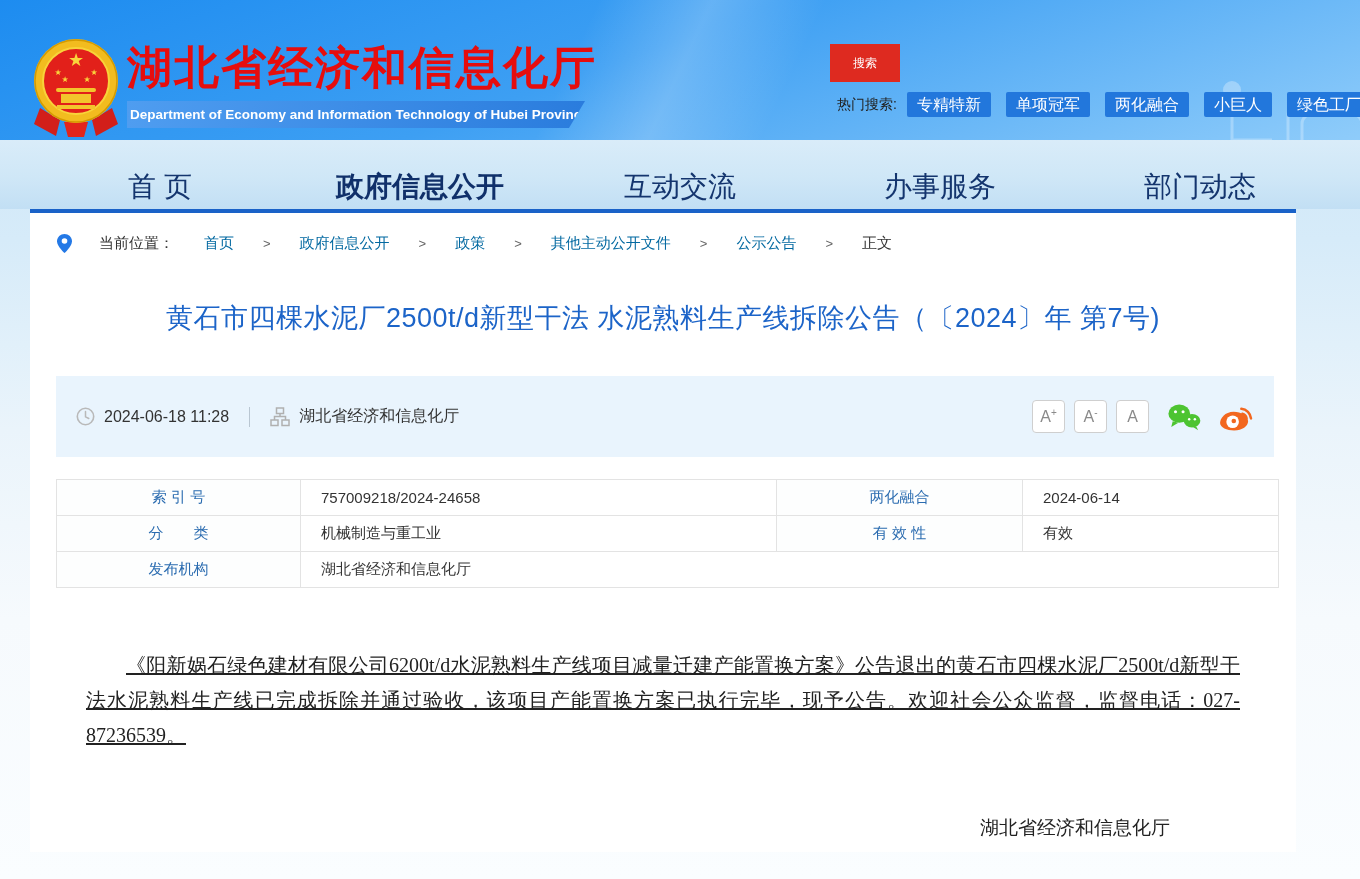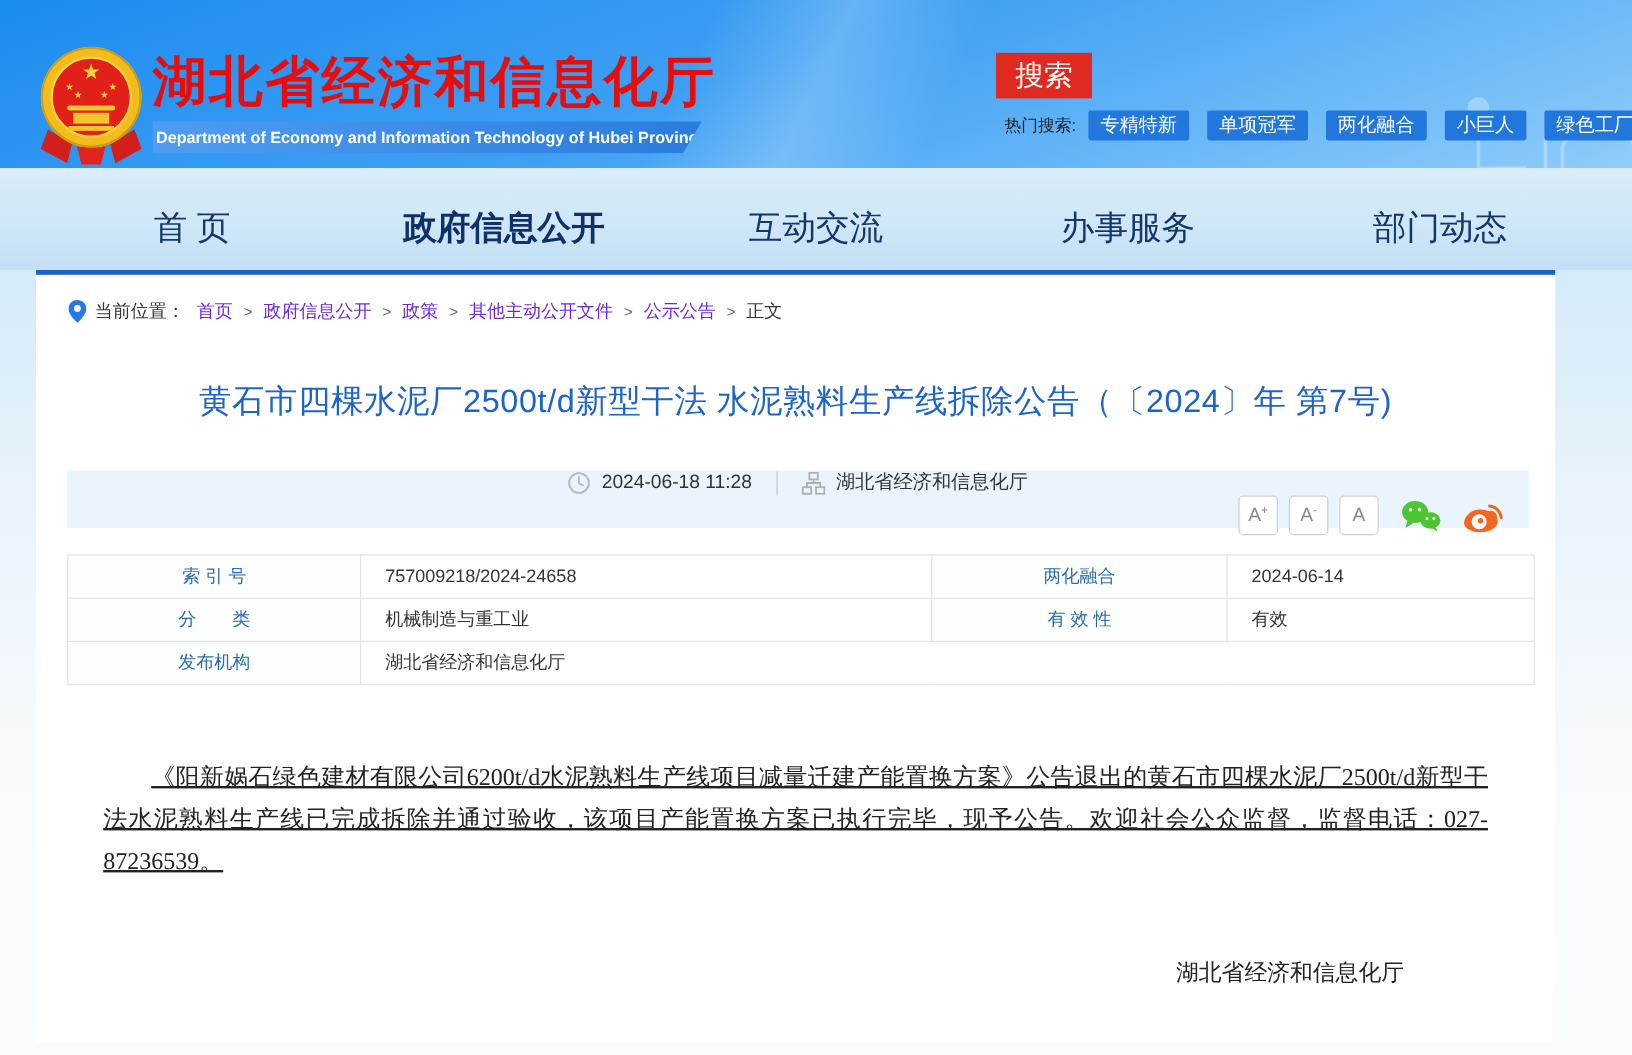--- a/index.html
+++ b/index.html
@@ -23,50 +23,50 @@
     background:linear-gradient(90deg,#4f9df0,#2a7cdd);
     clip-path:polygon(0 0,100% 0,calc(100% - 16px) 100%,0 100%);
     color:#fff; font-size:13.5px; font-weight:bold; line-height:27px; padding-left:3px; white-space:nowrap; }
 
   .search-wrap { position:absolute; left:830px; top:44px; width:470px; height:38px; display:flex; }
   .search-input-box { position:relative; width:400px; height:38px; }
   .search-input-box input { width:100%; height:100%; border:1px solid #e2e2e2; border-right:none;
     padding:0 42px 0 14px; font-size:16px; color:#333; outline:none; background:#fff; }
   .search-input-box input::placeholder { color:#999; }
   .mag-icon { position:absolute; right:10px; top:7px; }
-  .search-btn { width:80px; height:38px; background:#de2a20; color:#fff; border:none;
-    font-size:24px; cursor:pointer; }
+  .search-btn { width:70px; height:38px; background:#de2a20; color:#fff; border:none;
+    font-size:12px; cursor:pointer; }
   .hot-row { position:absolute; left:837px; top:92px; display:flex; align-items:center; }
   .hot-label { font-size:14px; color:#222; margin-right:10px; white-space:nowrap; }
   .hot-tag { display:inline-block; min-width:62px; padding:0 10px; height:25px; line-height:25px;
     background:#2277dc; color:#fff; font-size:16px; text-align:center; margin-right:15px;
     border-radius:2px; text-decoration:none; cursor:pointer; white-space:nowrap; }
 
   
-  .mainnav { height:85px; background:linear-gradient(180deg,#d9ecf9 0%,#cfe7f7 55%,#c2dff4 100%);
-    display:flex; align-items:flex-end; padding:0 30px 16px 30px; }
+  .mainnav { height:69px; background:linear-gradient(180deg,#d9ecf9 0%,#cfe7f7 55%,#c2dff4 100%);
+    display:flex; align-items:flex-end; padding:0 30px 3px 30px; }
   .mainnav .nav-item { flex:1; text-align:center; font-size:28px; color:#14356e;
     text-decoration:none; cursor:pointer; white-space:nowrap; }
   .mainnav .nav-item.active { font-weight:bold; color:#10306a; }
 
   
   .card { margin-left:30px; width:1266px; min-height:643px; background:#fff;
     border-top:4px solid #1a62c8; }
 
-  .breadcrumb { display:flex; align-items:center; padding:21px 0 0 27px; font-size:15px; color:#333; }
+  .breadcrumb { display:flex; align-items:center; padding:21px 0 0 27px; font-size:15px; color:#333;gap:20px; }
   .breadcrumb .pin { margin-right:7px; }
-  .breadcrumb a { color:#6d28d9; text-decoration:none; cursor:pointer; }
+  .breadcrumb a { color:#0369a1; text-decoration:none; cursor:pointer; }
   .breadcrumb .sep { color:#666; margin:0 9px; font-size:13px; }
   .bc-label { margin-right:10px; }
 
   .article-title { margin-top:47px; text-align:center; color:#1c64c8; font-size:27px;
     font-weight:500; letter-spacing:.5px; }
 
-  .meta-bar { margin:40px 22px 0 26px; height:48px; background:#e9f4fd;
-    display:flex; align-items:center; padding:0 20px;flex-direction:column; }
+  .meta-bar { margin:40px 22px 0 26px; height:81px; background:#e9f4fd;
+    display:flex; align-items:center; padding:0 20px; }
   .meta-left { display:flex; align-items:center; }
   .meta-text { font-size:16px; color:#333; margin-left:9px; }
   .meta-divider { width:1px; height:20px; background:#b9c6d2; margin:0 20px; }
   .meta-right { margin-left:auto; display:flex; align-items:center; }
   .font-btn { width:33px; height:33px; background:#fff; border:1px solid #cfcfcf; border-radius:4px;
     color:#8a8a8a; font-size:16px; margin-left:9px; cursor:pointer; display:flex;
     align-items:center; justify-content:center; line-height:1; }
   .font-btn sup { font-size:10px; margin-top:-8px; }
   .share-icon { margin-left:18px; cursor:pointer; display:flex; align-items:center; }
 

